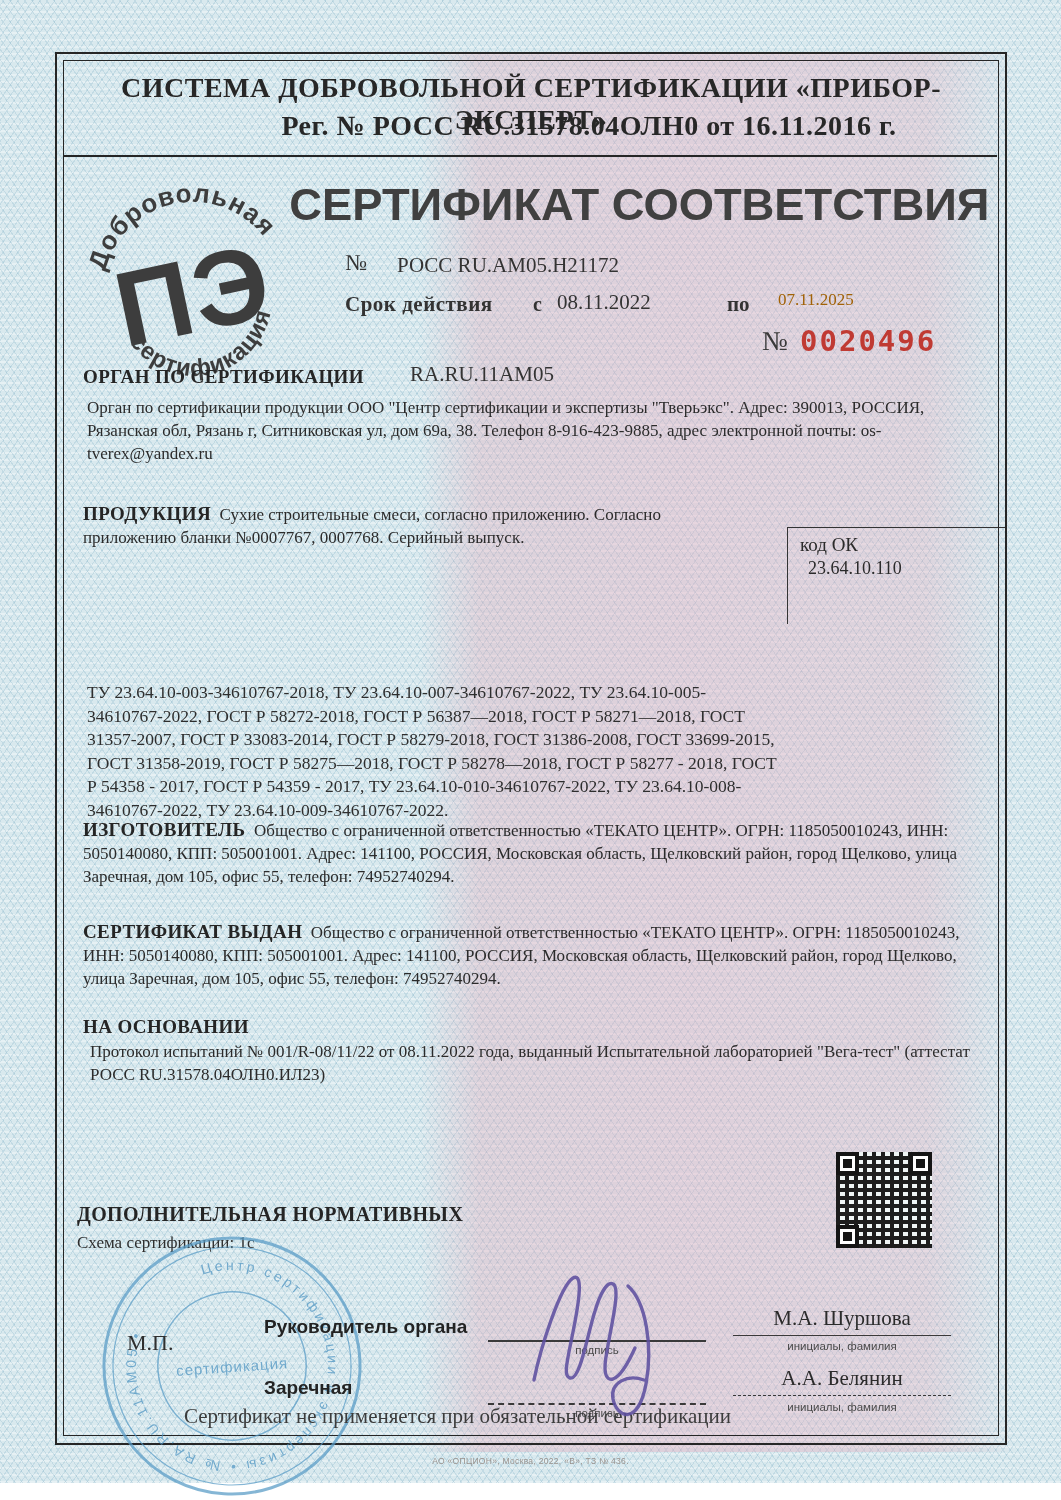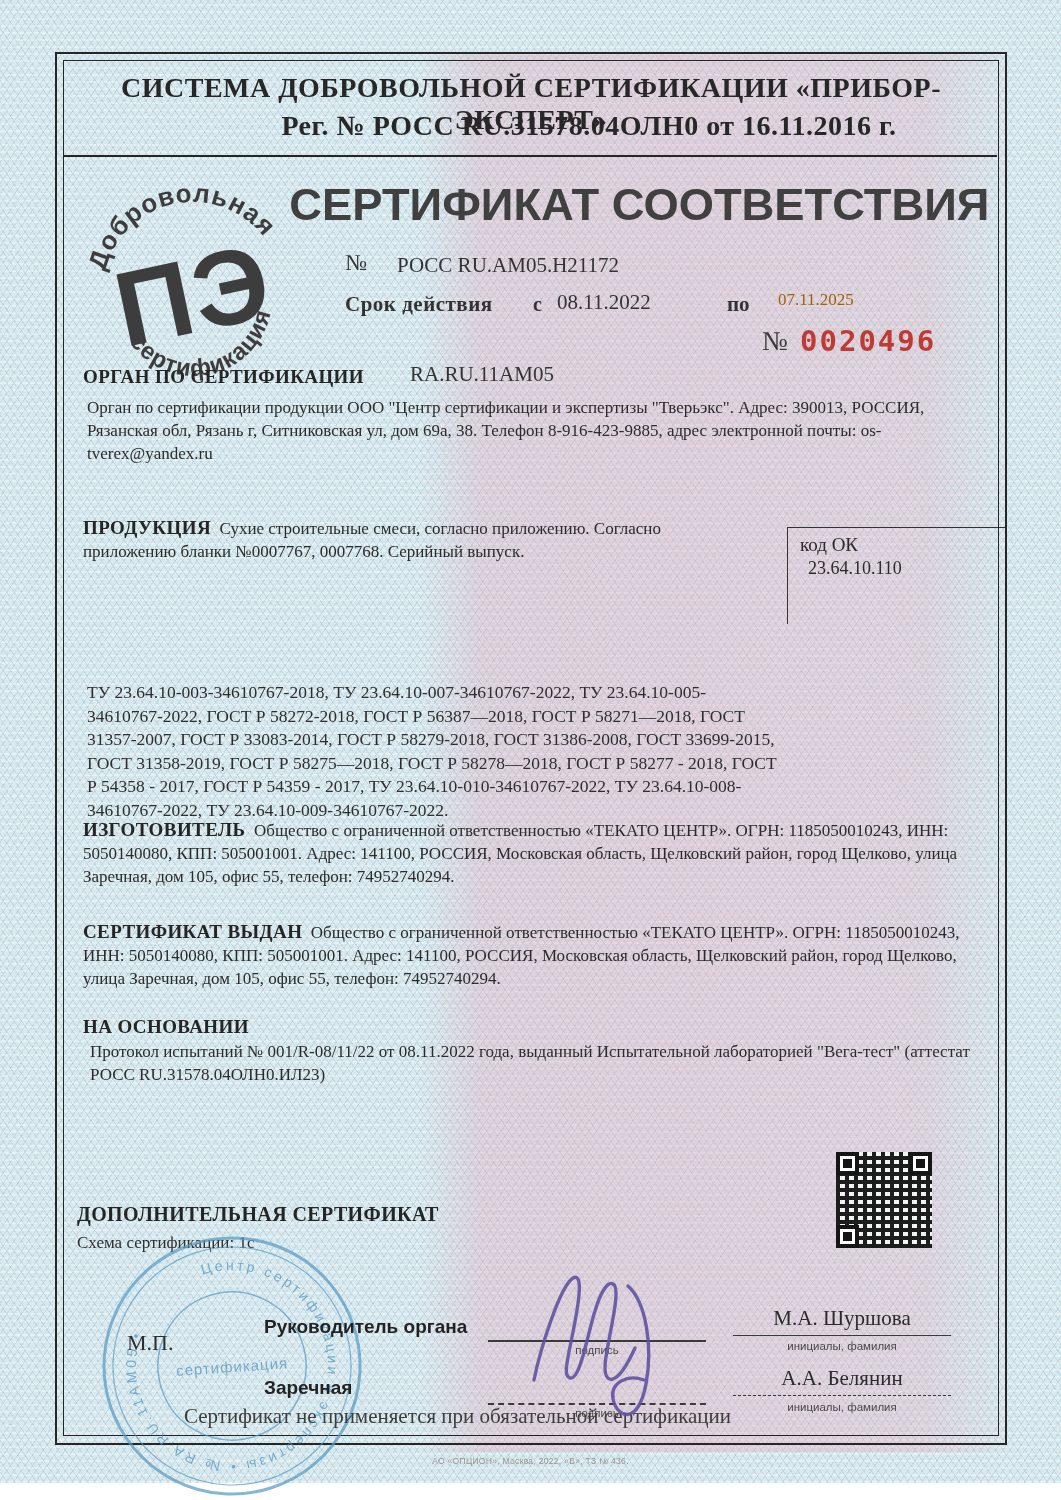--- a/index.html
+++ b/index.html
@@ -48,21 +48,21 @@
   .blank-digits{position:absolute;left:800px;top:324px;font-family:"DejaVu Sans Mono", monospace;
     font-size:29px;font-weight:bold;letter-spacing:2px;color:#c03a33;}
 
   .slabel{font-weight:bold;font-size:19px;letter-spacing:.4px;color:#252525;}
   .sbody{font-size:17px;line-height:23px;color:#2b2b2b;}
 
   .org-label{position:absolute;left:83px;top:366px;}
   .org-code{position:absolute;left:410px;top:362px;font-size:21px;color:#333;}
   .org-text{position:absolute;left:87px;top:396px;width:884px;}
 
-  .product-p{position:absolute;left:83px;top:516px;width:625px;}
+  .product-p{position:absolute;left:83px;top:502px;width:625px;}
   .okbox{position:absolute;left:787px;top:527px;width:218px;height:97px;
     border-left:1.5px solid #333;border-top:1.5px solid #333;padding:6px 0 0 12px;box-sizing:border-box;}
   .okbox .c1{font-size:19px;color:#2b2b2b;}
   .okbox .c2{font-size:18px;color:#2b2b2b;padding-left:8px;margin-top:2px;}
 
   .std-label{position:absolute;left:83px;top:653px;}
   .std-text{position:absolute;left:87px;top:681px;width:694px;font-size:17.5px;line-height:23.5px;}
   .tnvedbox{position:absolute;left:787px;top:683px;width:218px;height:102px;
     border-left:1.5px solid #333;border-top:1.5px solid #333;padding:6px 0 0 12px;box-sizing:border-box;}
   .tnvedbox .c1{font-size:18px;color:#2b2b2b;}
@@ -170,21 +170,21 @@
 
   <div class="basis-label slabel">НА ОСНОВАНИИ</div>
   <div class="basis-text sbody">Протокол испытаний № 001/R-08/11/22 от 08.11.2022 года, выданный Испытательной лабораторией "Вега-тест" (аттестат РОСС RU.31578.04ОЛН0.ИЛ23)</div>
 
   <div class="qr">
     <div class="f tl"></div>
     <div class="f tr"></div>
     <div class="f bl"></div>
   </div>
 
-  <div class="add-label slabel">ДОПОЛНИТЕЛЬНАЯ СЕРТИФИКАТ</div>
+  <div class="add-label slabel">ДОПОЛНИТЕЛЬНАЯ НОРМАТИВНЫХ</div>
   <div class="add-text">Схема сертификации: 1с</div>
 
   <svg class="stamp" width="300" height="274" viewBox="0 0 300 274">
     <g transform="rotate(-18 150 140)" opacity="0.72">
       <circle cx="150" cy="140" r="128" fill="none" stroke="#579bc6" stroke-width="3"></circle>
       <circle cx="150" cy="140" r="119" fill="none" stroke="#579bc6" stroke-width="1.2"></circle>
       <circle cx="150" cy="140" r="74" fill="none" stroke="#579bc6" stroke-width="1.5"></circle>
       <defs>
           <path id="stampArc" d="M150,44 a96,96 0 1 1 -0.2,0" fill="none"></path>
         </defs>

